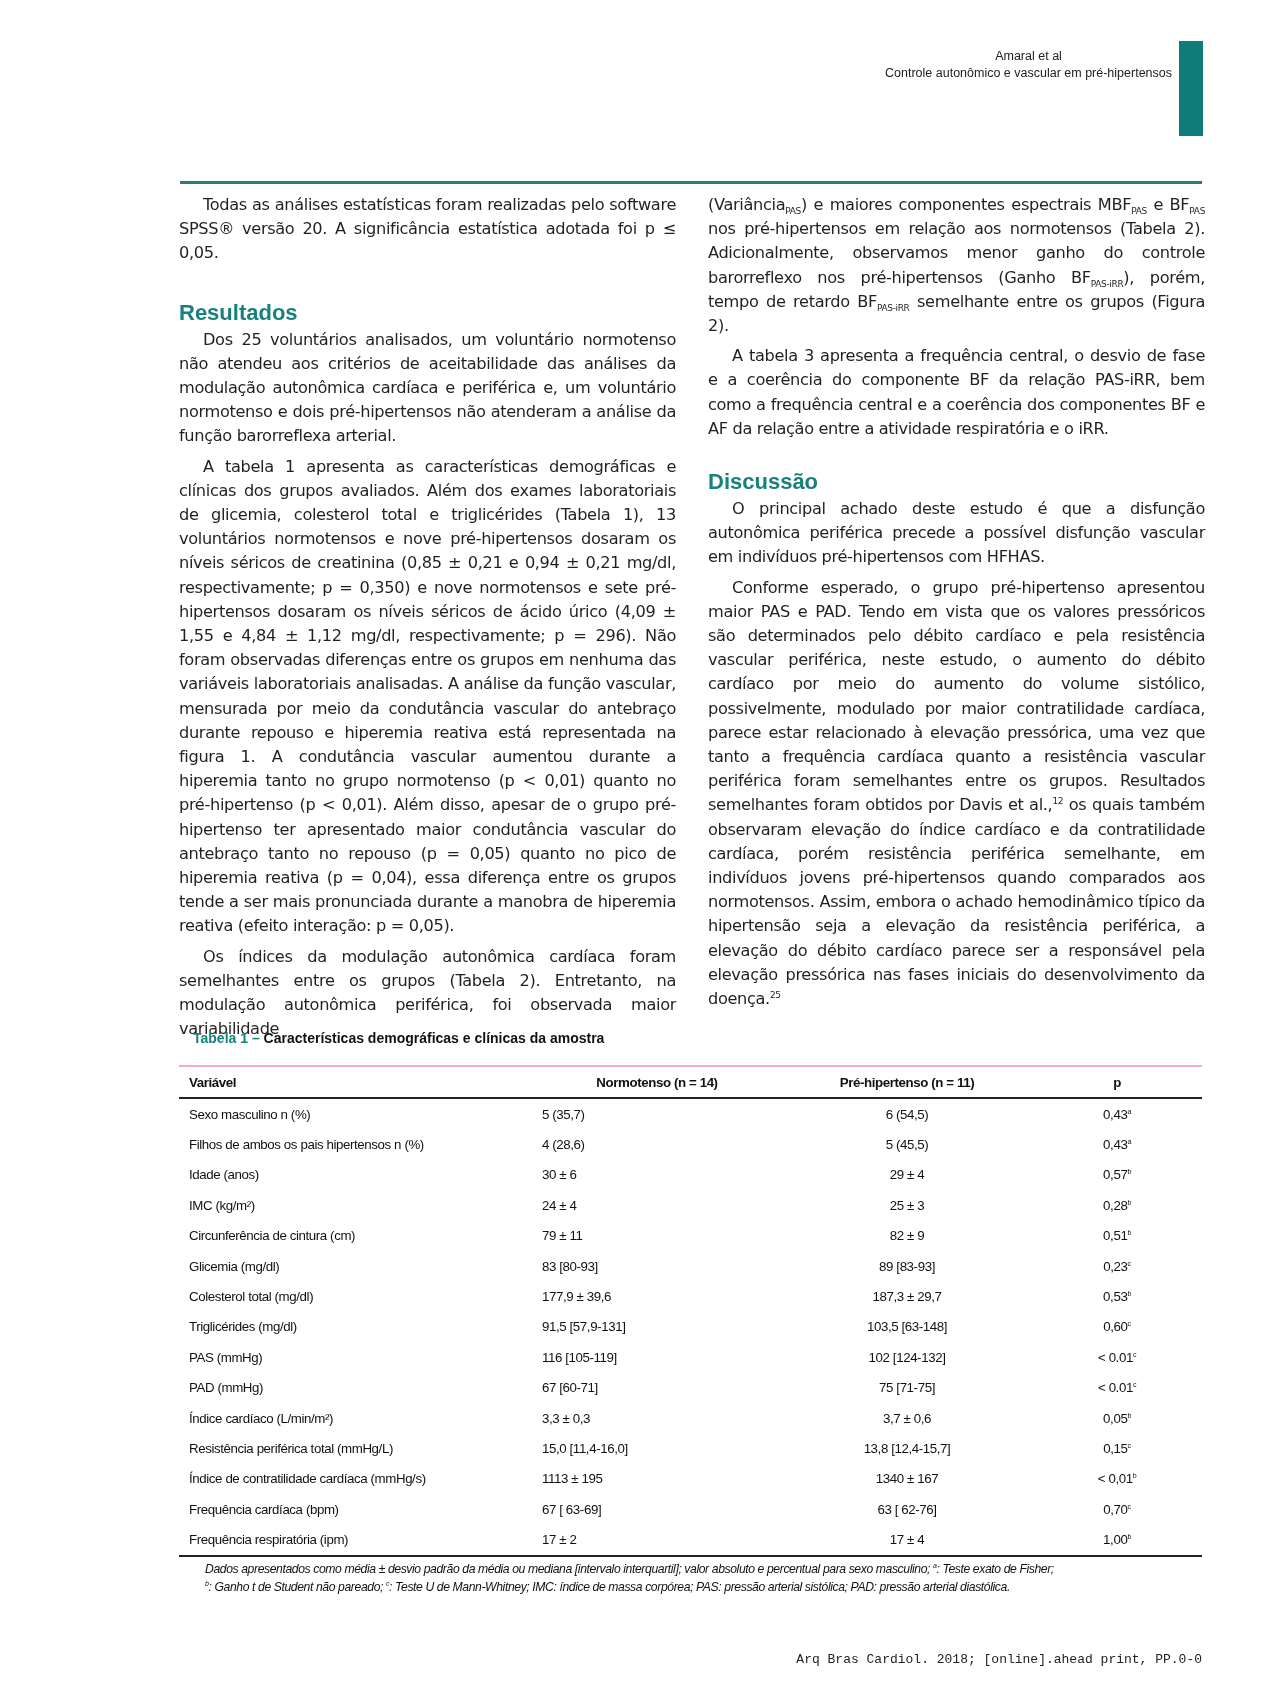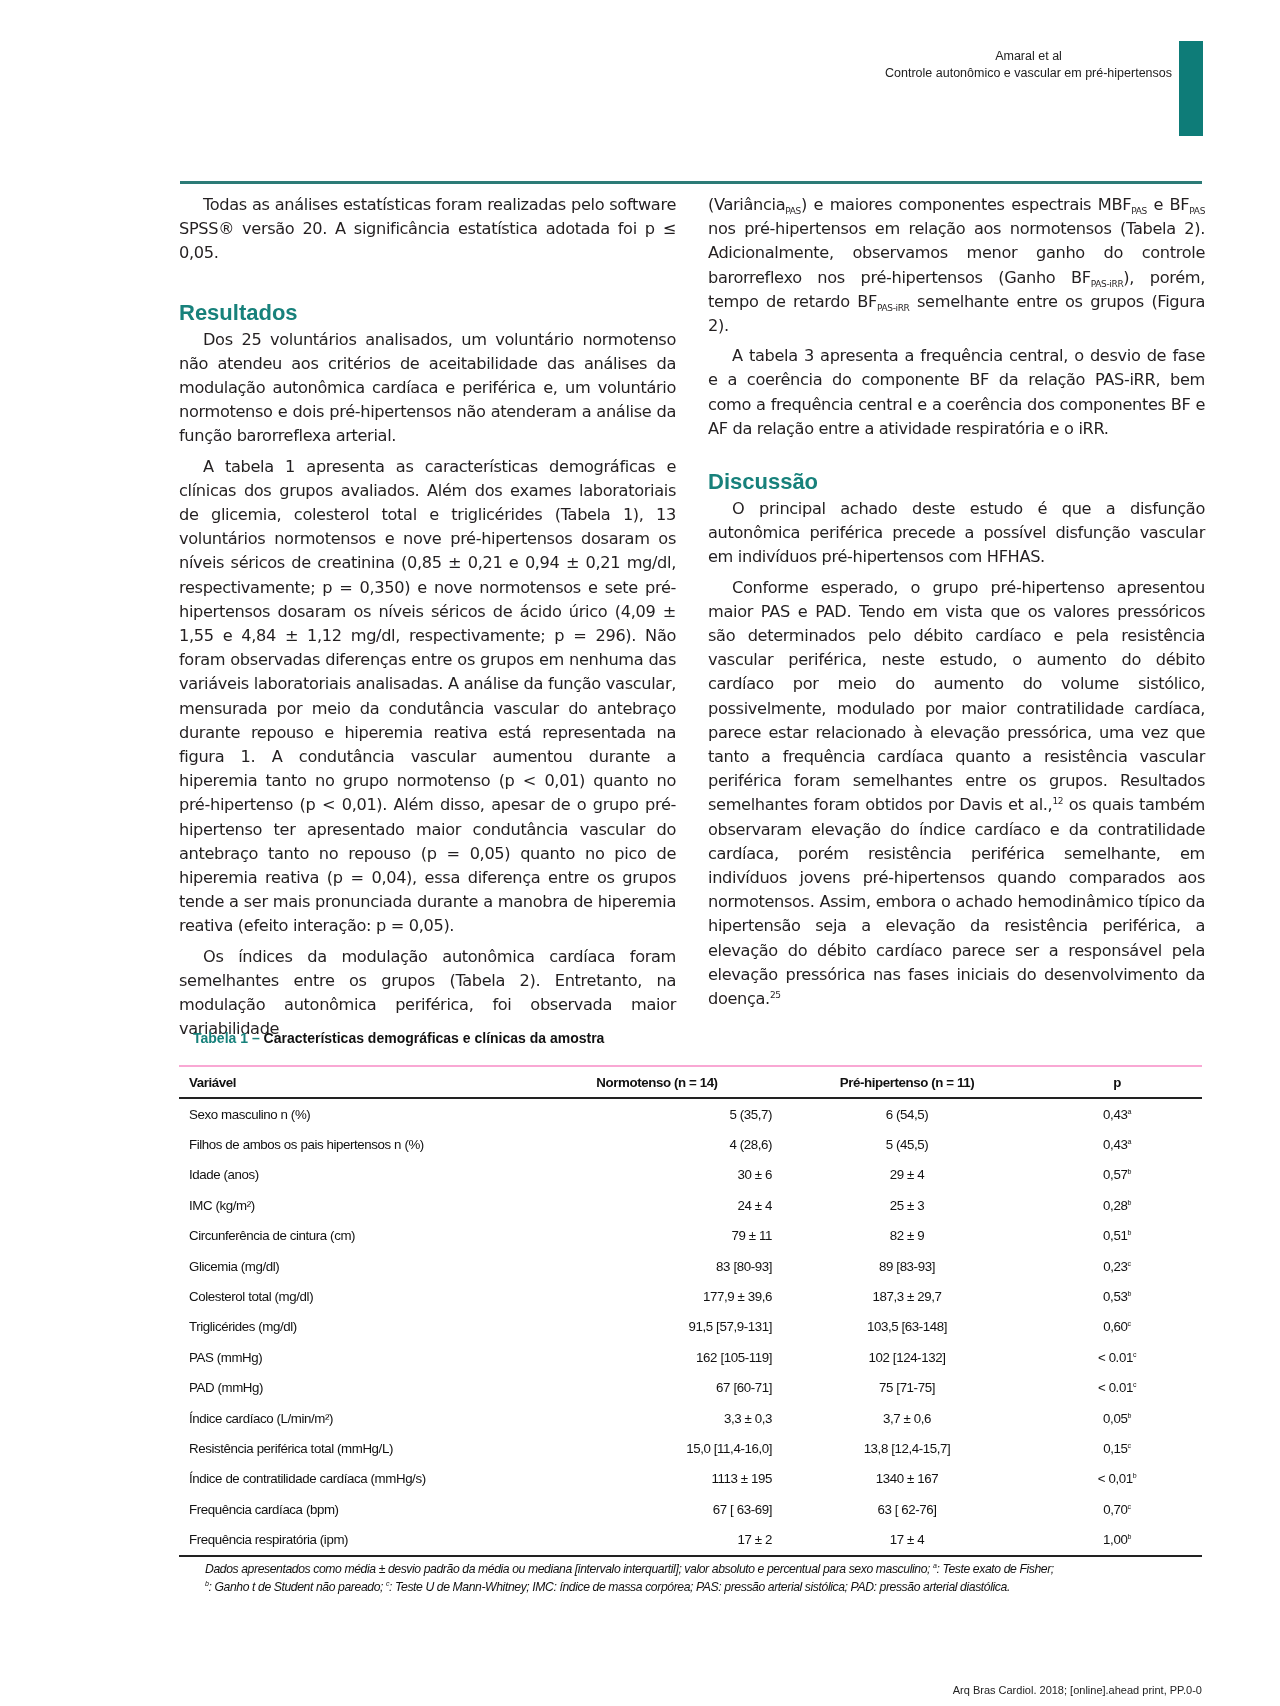--- a/index.html
+++ b/index.html
@@ -16,31 +16,31 @@
   sub, sup { font-size: 9px; line-height: 0; }
   .gap-resultados { height: 26px; }
   .gap-discussao { height: 20px; }
   .table-caption { position: absolute; left: 193px; top: 1030px; font-family: "Liberation Sans", sans-serif; font-size: 14px; font-weight: bold; color: #111; }
   .table-caption .label { color: #17817b; }
   table.data { position: absolute; left: 179px; top: 1065px; width: 1023px; border-collapse: collapse; font-family: "Liberation Sans", sans-serif; font-size: 13.3px; color: #111; letter-spacing: -0.4px; }
   table.data thead th { font-weight: bold; height: 30px; border-top: 2px solid #f9a8d4; border-bottom: 2px solid #222; padding: 0 10px; }
   table.data thead th.var { text-align: left; }
   table.data td { height: 30.4px; padding: 0 10px; }
   table.data td.var { text-align: left; }
-  table.data td.c1 { text-align: right; width: 230px; margin-top: 10px; }
+  table.data td.c1 { text-align: left; width: 230px; margin-top: 10px; }
   table.data td.c2 { text-align: center; width: 230px; }
   table.data td.c3 { text-align: center; width: 150px; }
   table.data th.c1 { width: 230px; text-align: center; }
   table.data th.c2 { width: 230px; text-align: center; }
   table.data th.c3 { width: 150px; text-align: center; }
   table.data tbody tr:last-child td { border-bottom: 2px solid #222; }
   table.data td sup { font-size: 7px; vertical-align: super; }
   .table-notes { position: absolute; left: 205px; top: 1560px; width: 990px; font-family: "Liberation Sans", sans-serif; font-style: italic; font-size: 12.2px; line-height: 18px; color: #111; letter-spacing: -0.4px; }
   .table-notes sup { font-size: 7px; }
-  .footer { position: absolute; right: 78px; top: 1652px; font-size: 11px; color: #222; font-family: Liberation Sans, sans-serif; margin-top: 32px; }
+  .footer { position: absolute; right: 78px; top: 1652px; font-size: 13px; color: #222; font-family: Liberation Mono, monospace; }
 </style>
 </head>
 <body>
 
 <div class="header-text">
   <div class="author">Amaral et al</div>
   <div>Controle autonômico e vascular em pré-hipertensos</div>
 </div>
 <div class="header-bar"></div>
 <div class="top-rule"></div>
@@ -120,21 +120,21 @@
         <td class="c3"><span>0,53</span><sup>b</sup></td>
       </tr>
       <tr>
         <td class="var">Triglicérides (mg/dl)</td>
         <td class="c1">91,5 [57,9-131]</td>
         <td class="c2">103,5 [63-148]</td>
         <td class="c3"><span>0,60</span><sup>c</sup></td>
       </tr>
       <tr>
         <td class="var">PAS (mmHg)</td>
-        <td class="c1">162 [105-119]</td>
+        <td class="c1">116 [105-119]</td>
         <td class="c2">102 [124-132]</td>
         <td class="c3"><span>&lt; 0.01</span><sup>c</sup></td>
       </tr>
       <tr>
         <td class="var">PAD (mmHg)</td>
         <td class="c1">67 [60-71]</td>
         <td class="c2">75 [71-75]</td>
         <td class="c3"><span>&lt; 0.01</span><sup>c</sup></td>
       </tr>
       <tr>

